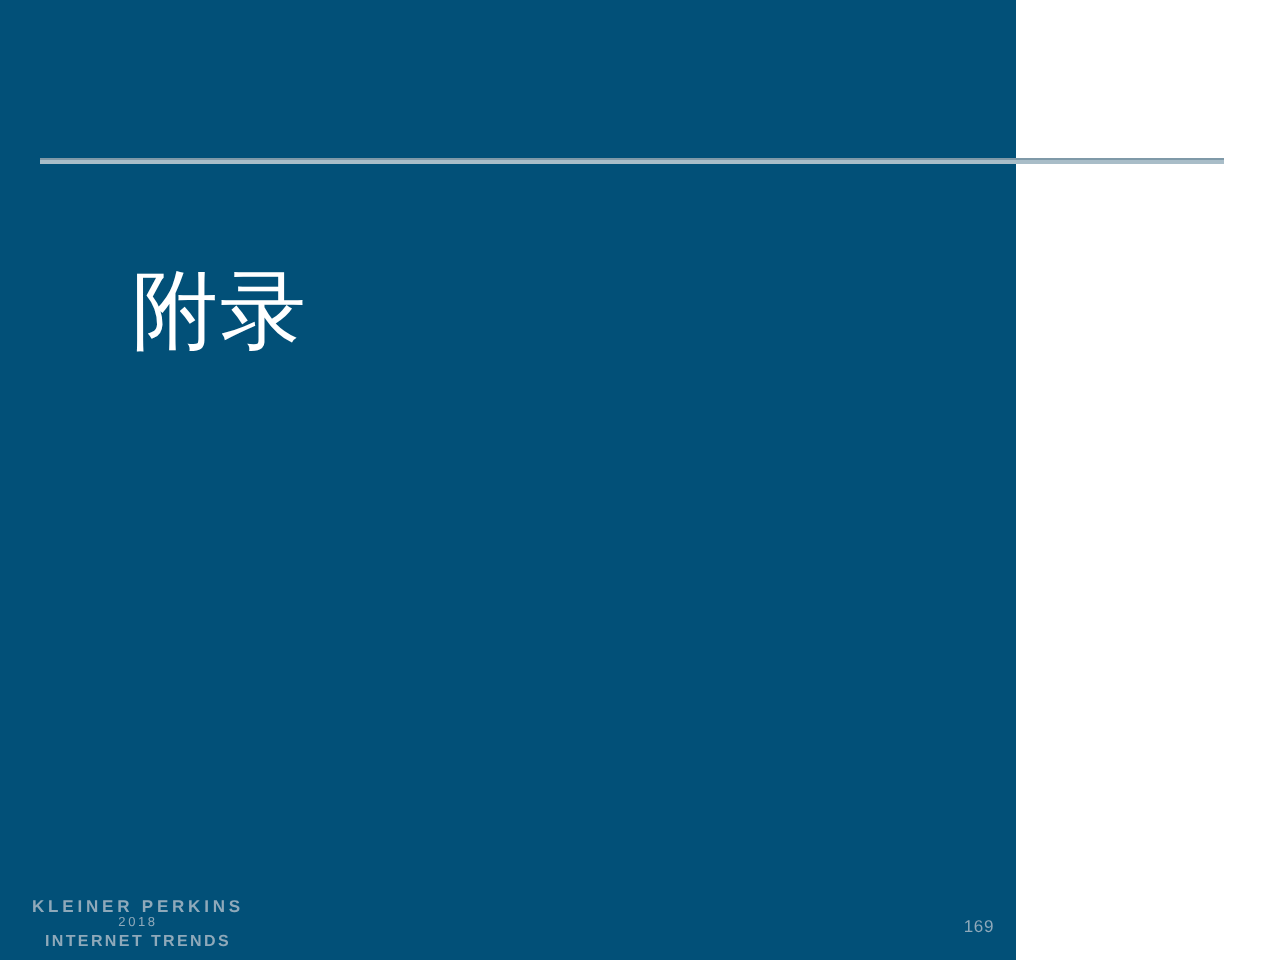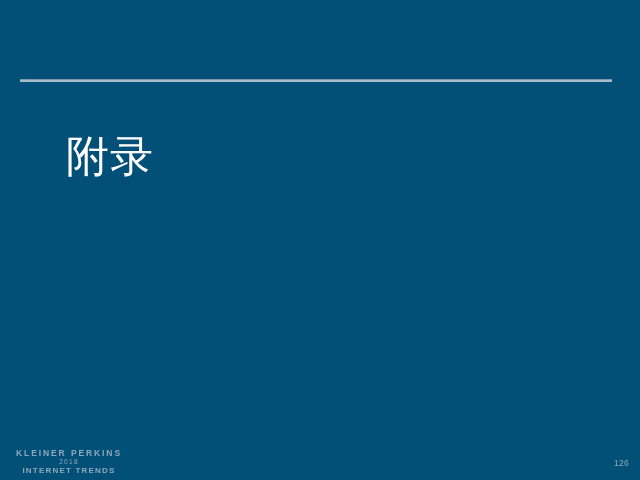--- a/index.html
+++ b/index.html
@@ -9,21 +9,21 @@
   }
   body {
     width: 640px;
     height: 480px;
     overflow: hidden;
     font-family: "Liberation Sans", sans-serif;
   }
 
   #slide {
     position: relative;
-    width: 640px;
+    width: 508px;
     height: 480px;
     background: #025078;
     box-sizing: border-box;
   }
 
   
   #divider {
     position: absolute;
     left: 20px;
     top: 79px;
@@ -103,15 +103,15 @@
   <div id="title">附录</div>
 
   <div id="body-area"></div>
 
   <div id="brand">
     <div class="brand-line1">KLEINER PERKINS</div>
     <div class="brand-line2">2018</div>
     <div class="brand-line3">INTERNET TRENDS</div>
   </div>
 
-  <div id="page-number">126</div>
+  <div id="page-number">169</div>
 
 </div>
 
 </body></html>

